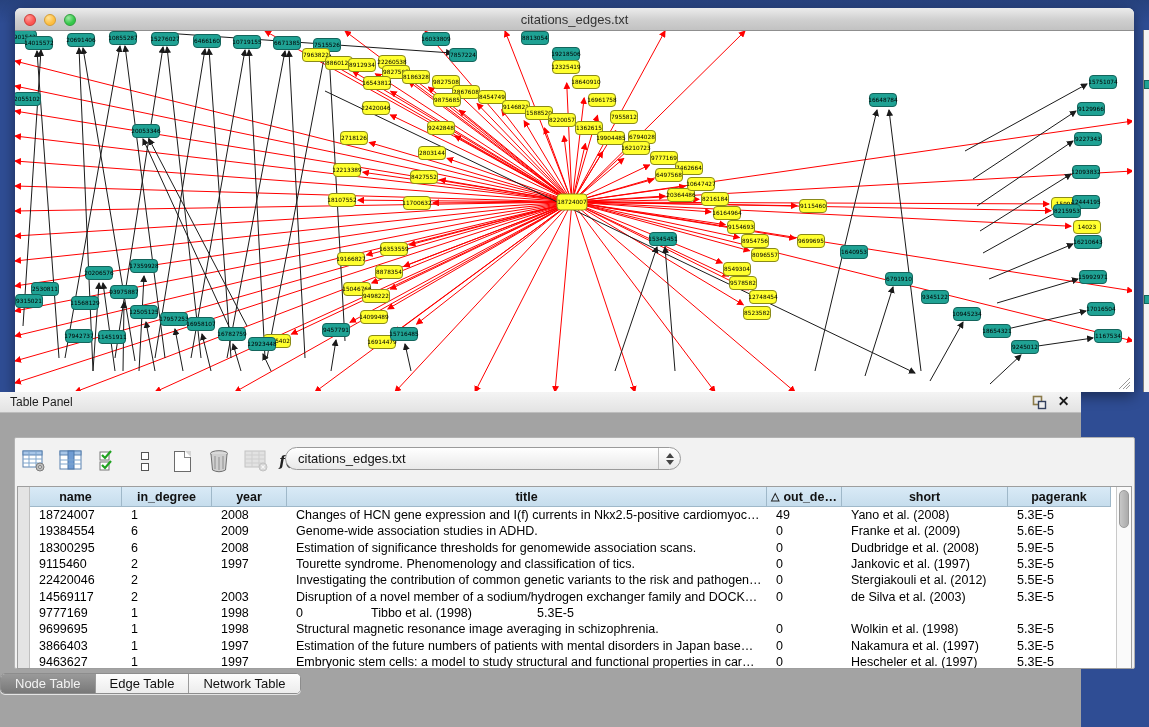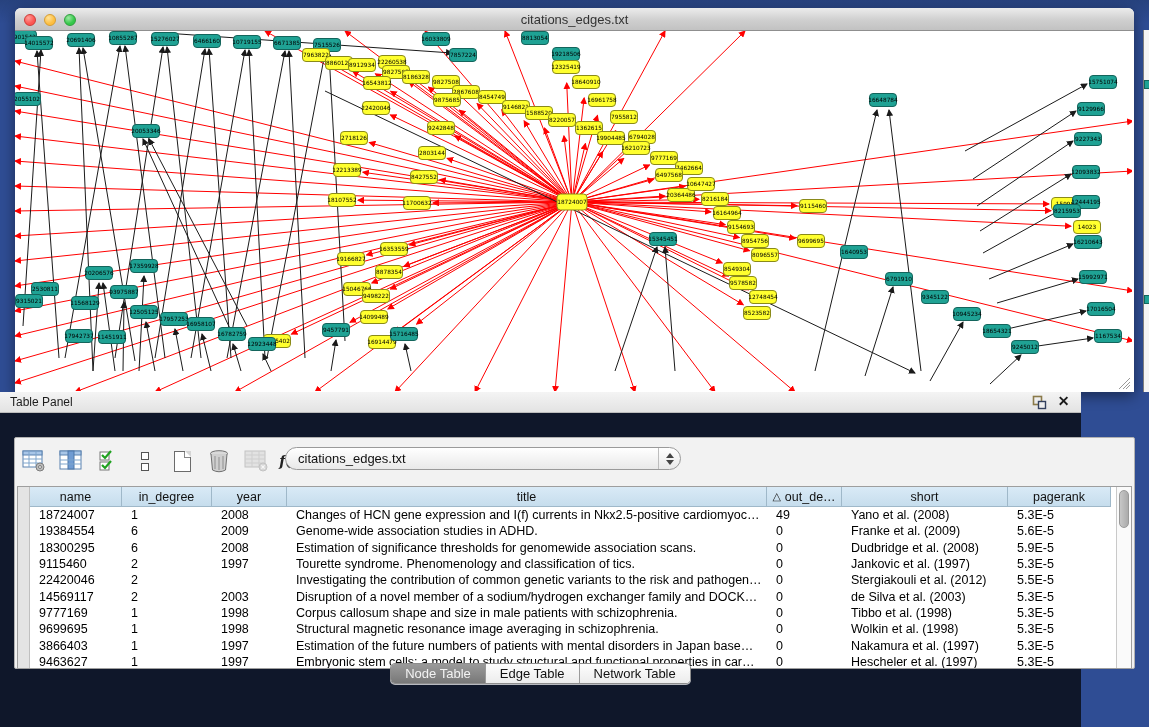--- a/index.html
+++ b/index.html
@@ -25,21 +25,21 @@
   .net-canvas { position:relative; width:1117px; height:360px; background:#fff; overflow:hidden; }
   .resize-grip { position:absolute; right:2px; bottom:2px; width:13px; height:13px;
     background:
       linear-gradient(135deg, transparent 0 56%, #9a9a9a 56% 60%, transparent 60% 70%, #9a9a9a 70% 74%, transparent 74% 84%, #9a9a9a 84% 88%, transparent 88%); }
   .right-sliver { position:absolute; left:1143px; top:30px; width:6px; height:362px;
     background:#f4f4f4; border-left:1px solid #7e7e7e; }
   .right-sliver .chip { position:absolute; left:0; width:6px; height:9px; background:#1fa294; border:1px solid #14655c; }
 
   
   .table-panel { position:absolute; left:0; top:392px; width:1081px; height:335px;
-    background:#0f172a; }
+    background:#a3a3a3; }
   .panel-header { position:relative; height:21px;
     background:linear-gradient(180deg,#f4f4f4,#e3e3e3); border-bottom:1px solid #bdbdbd; }
   .panel-header .label { position:absolute; left:10px; top:3px; font-size:12px; color:#1c1c1c; }
   .float-btn { position:absolute; right:34px; top:3px; width:15px; height:15px; cursor:pointer; }
   .close-btn { position:absolute; right:10px; top:1px; width:15px; height:16px;
     font-size:14px; font-weight:bold; color:#1a1a1a; text-align:center; line-height:16px; cursor:pointer; }
 
   .content-box { position:absolute; left:14px; top:45px; width:1121px; height:232px;
     border:1px solid #b2b2b2; border-radius:2px; background:#f2f2f2; }
   .toolbar { position:absolute; left:6px; top:4px; height:38px; display:flex; align-items:center; gap:11px; }
@@ -53,34 +53,34 @@
   .dropdown .stepper { width:22px; height:100%; border-left:1px solid #bdbdbd;
     display:flex; flex-direction:column; align-items:center; justify-content:center; gap:2px; }
   .dropdown .stepper i { width:0; height:0; border-left:4px solid transparent; border-right:4px solid transparent; }
   .dropdown .stepper i.up { border-bottom:5px solid #444; }
   .dropdown .stepper i.down { border-top:5px solid #444; }
 
   .grid-wrap { position:absolute; left:2px; top:48px; width:1115px; height:183px;
     background:#fff; border:1px solid #9e9e9e; display:flex; }
   .gutter { width:12px; background:#e4e4e4; border-right:1px solid #c0c0c0; }
   .grid { flex:1; position:relative; overflow:hidden; }
-  .thead { display:flex; height:20px; }
+  .thead { display:flex; height:20px;font-weight:bold; }
   .th { background:linear-gradient(180deg,#d9eaf6,#c6dded); border-right:1px solid #9fb8c9;
     border-bottom:1px solid #9fb8c9; font-size:12.5px; color:#111;
     display:flex; align-items:center; justify-content:center; gap:4px; cursor:pointer;
     white-space:nowrap; overflow:hidden; }
   .sort-glyph { font-size:11px; color:#222; }
   .tr { display:flex; height:16.3px; cursor:default; }
   .td { font-size:12.5px; color:#000; padding-left:9px; white-space:nowrap; overflow:hidden;
     display:flex; align-items:center; }
   .vscroll { width:15px; background:#fafafa; border-left:1px solid #c9c9c9; position:relative; }
   .vscroll .thumb { position:absolute; left:2px; top:3px; width:10px; height:38px;
     border-radius:5px; background:linear-gradient(90deg,#c7c7c7,#ababab); border:1px solid #999; cursor:pointer; }
 
-  .tabs { position:absolute; left:0; right:0; top:271px; height:22px; display:flex; justify-content:center; }
+  .tabs { position:absolute; left:0; right:0; top:281px; height:22px; display:flex; justify-content:flex-start; }
   .seg { display:flex; border:1px solid #8d8d8d; border-radius:5px; overflow:hidden; height:21px;
     background:#f6f6f6; box-shadow:0 1px 0 rgba(255,255,255,.7); }
   .seg .tab { padding:0 14px; font-size:13px; display:flex; align-items:center;
     color:#111; background:linear-gradient(180deg,#fdfdfd,#ececec); border-right:1px solid #9b9b9b; cursor:pointer; }
   .seg .tab:last-child { border-right:none; }
   .seg .tab.active { background:linear-gradient(180deg,#9a9a9a,#787878); color:#f3f3f3; }
 
   .statusbar { position:absolute; left:0; right:0; top:307px; height:28px;
     background:linear-gradient(180deg,#efefef,#d2d2d2); border-top:1px solid #aaa; }
   .mem { position:absolute; right:32px; top:7px; font-size:11.5px; color:#222; }
@@ -634,21 +634,20 @@
               <div class="td" style="width: 75px;">2003</div>
               <div class="td" style="width: 480px;">Disruption of a novel member of a sodium/hydrogen exchanger family and DOCK…</div>
               <div class="td" style="width: 75px;">0</div>
               <div class="td" style="width: 166px;">de Silva et al. (2003)</div>
               <div class="td" style="width: 103px;">5.3E-5</div>
             </div>
             <div class="tr">
               <div class="td" style="width: 92px;">9777169</div>
               <div class="td" style="width: 90px;">1</div>
               <div class="td" style="width: 75px;">1998</div>
-              <div class="td" style="width: 480px;">Corpus callosum shape and size in male patients with schizophrenia.</div>
               <div class="td" style="width: 75px;">0</div>
               <div class="td" style="width: 166px;">Tibbo et al. (1998)</div>
               <div class="td" style="width: 103px;">5.3E-5</div>
             </div>
             <div class="tr">
               <div class="td" style="width: 92px;">9699695</div>
               <div class="td" style="width: 90px;">1</div>
               <div class="td" style="width: 75px;">1998</div>
               <div class="td" style="width: 480px;">Structural magnetic resonance image averaging in schizophrenia.</div>
               <div class="td" style="width: 75px;">0</div>

